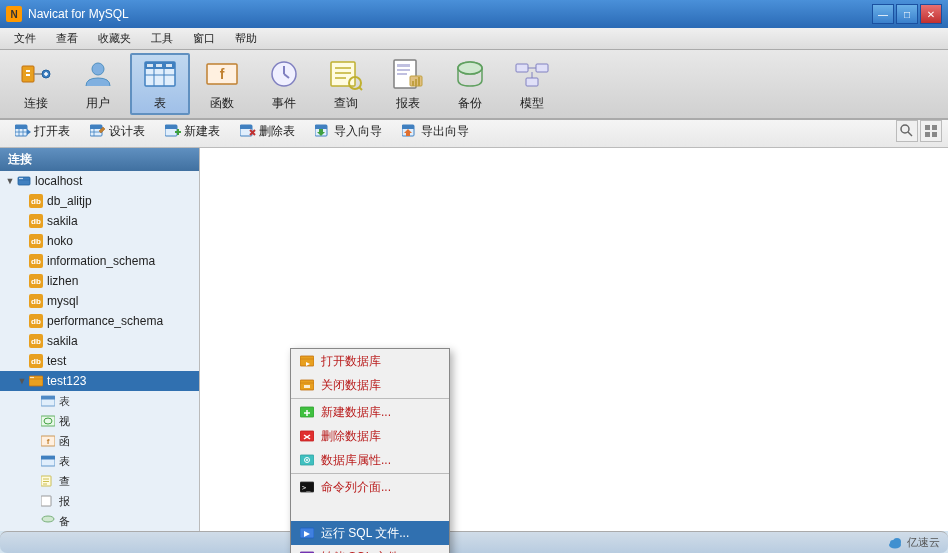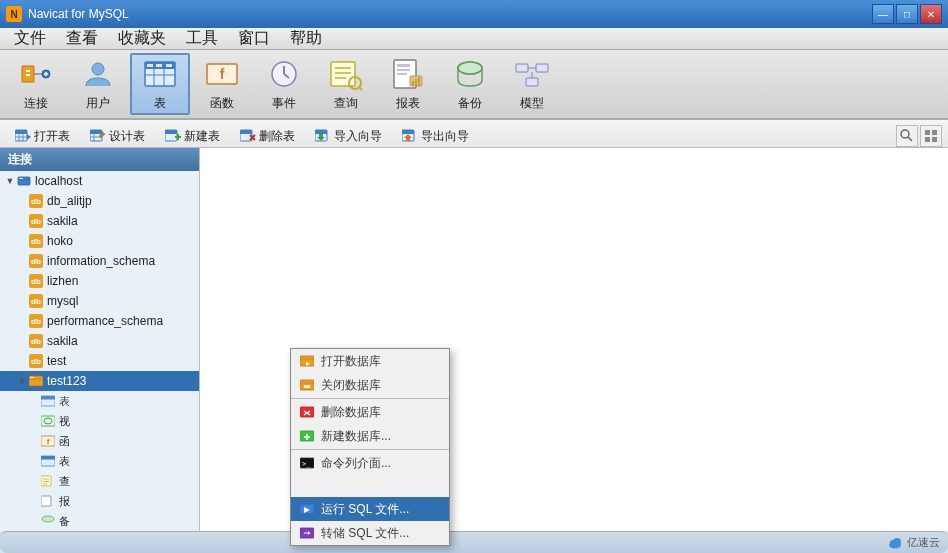--- a/index.html
+++ b/index.html
@@ -50,21 +50,21 @@
       background: linear-gradient(to bottom, #f0f0f0, #dcdcdc);
       height: 22px;
       display: flex;
       align-items: center;
       padding: 0 4px;
       border-bottom: 1px solid #aaa;
     }
     .menu-item {
       padding: 2px 10px;
       cursor: pointer;
-      font-size: 16px;
+      font-size: 11px;
       color: #222;
       height: 100%;
       display: flex; align-items: center;
     }
 
     
     .toolbar {
       background: linear-gradient(to bottom, #e8e8e8, #d0d0d0);
       height: 70px;
       display: flex;
@@ -95,21 +95,21 @@
       width: 36px;
       height: 36px;
       display: flex; align-items: center; justify-content: center;
     }
 
     
     .subtoolbar {
       background: linear-gradient(to bottom, #f5f5f5, #e8e8e8);
       height: 28px;
       display: flex;
-      align-items: flex-end;
+      align-items: flex-start;
       padding: 0 6px;
       border-bottom: 1px solid #bbb;
       gap: 2px;
     }
     .subtoolbar-btn {
       display: flex;
       align-items: center;
       gap: 3px;
       padding: 2px 8px;
       cursor: pointer;
@@ -188,21 +188,21 @@
       border: 1px solid #888;
       box-shadow: 3px 3px 8px rgba(0,0,0,0.3);
       z-index: 100;
       font-size: 12px;
     }
     .ctx-item {
       display: flex;
       align-items: center;
       padding: 4px 8px;
       cursor: pointer;
-      color: #404040;
+      color: #b91c1c;
       height: 24px;
       gap: 6px;
     }
     .ctx-item.highlighted { background: #3070b0; color: white; margin-top: 22px; }
     .ctx-icon {
       width: 16px; height: 16px;
       display: flex; align-items: center; justify-content: center;
       flex-shrink: 0;
     }
     .ctx-separator {
@@ -669,36 +669,46 @@
             <line x1="0" y1="5" x2="14" y2="5" stroke="#c07010" stroke-width="0.5"></line>
             <rect x="4" y="7" width="6" height="3" fill="white" opacity="0.8"></rect>
           </svg>
         </div>
         <span>关闭数据库</span>
       </div>
       <div class="ctx-separator"></div>
       <div class="ctx-item">
         <div class="ctx-icon">
           <svg width="14" height="14" viewBox="0 0 14 14">
+            <rect x="0" y="2" width="14" height="10" rx="1" fill="#40c040" stroke="#30a030" stroke-width="0.8"></rect>
+            <line x1="7" y1="5" x2="7" y2="11" stroke="white" stroke-width="1.5"></line>
+            <line x1="4" y1="8" x2="10" y2="8" stroke="white" stroke-width="1.5"></line>
+          </svg>
+        </div>
+        <span>新建数据库...</span>
+      </div>
+      <div class="ctx-item">
+        <div class="ctx-icon">
+          <svg width="14" height="14" viewBox="0 0 14 14">
             <rect x="0" y="2" width="14" height="10" rx="1" fill="#e03030" stroke="#c02020" stroke-width="0.8"></rect>
             <line x1="4" y1="6" x2="10" y2="10" stroke="white" stroke-width="1.5"></line>
             <line x1="10" y1="6" x2="4" y2="10" stroke="white" stroke-width="1.5"></line>
           </svg>
         </div>
         <span>删除数据库</span>
       </div>
       <div class="ctx-item">
         <div class="ctx-icon">
           <svg width="14" height="14" viewBox="0 0 14 14">
-            <rect x="0" y="2" width="14" height="10" rx="1" fill="#40c040" stroke="#30a030" stroke-width="0.8"></rect>
-            <line x1="7" y1="5" x2="7" y2="11" stroke="white" stroke-width="1.5"></line>
-            <line x1="4" y1="8" x2="10" y2="8" stroke="white" stroke-width="1.5"></line>
+            <rect x="0" y="2" width="14" height="10" rx="1" fill="#40c0c0" stroke="#30a0a0" stroke-width="0.8"></rect>
+            <circle cx="7" cy="7" r="2.5" fill="none" stroke="white" stroke-width="1"></circle>
+            <circle cx="7" cy="7" r="1" fill="white"></circle>
           </svg>
         </div>
-        <span>新建数据库...</span>
+        <span>数据库属性...</span>
       </div>
       <div class="ctx-separator"></div>
       <div class="ctx-item">
         <div class="ctx-icon">
           <svg width="14" height="14" viewBox="0 0 14 14">
             <rect x="0" y="2" width="14" height="10" rx="1" fill="#111" stroke="#333" stroke-width="0.8"></rect>
             <text x="2" y="10" font-size="7" fill="white" font-family="monospace">&gt;_</text>
           </svg>
         </div>
         <span>命令列介面...</span>

